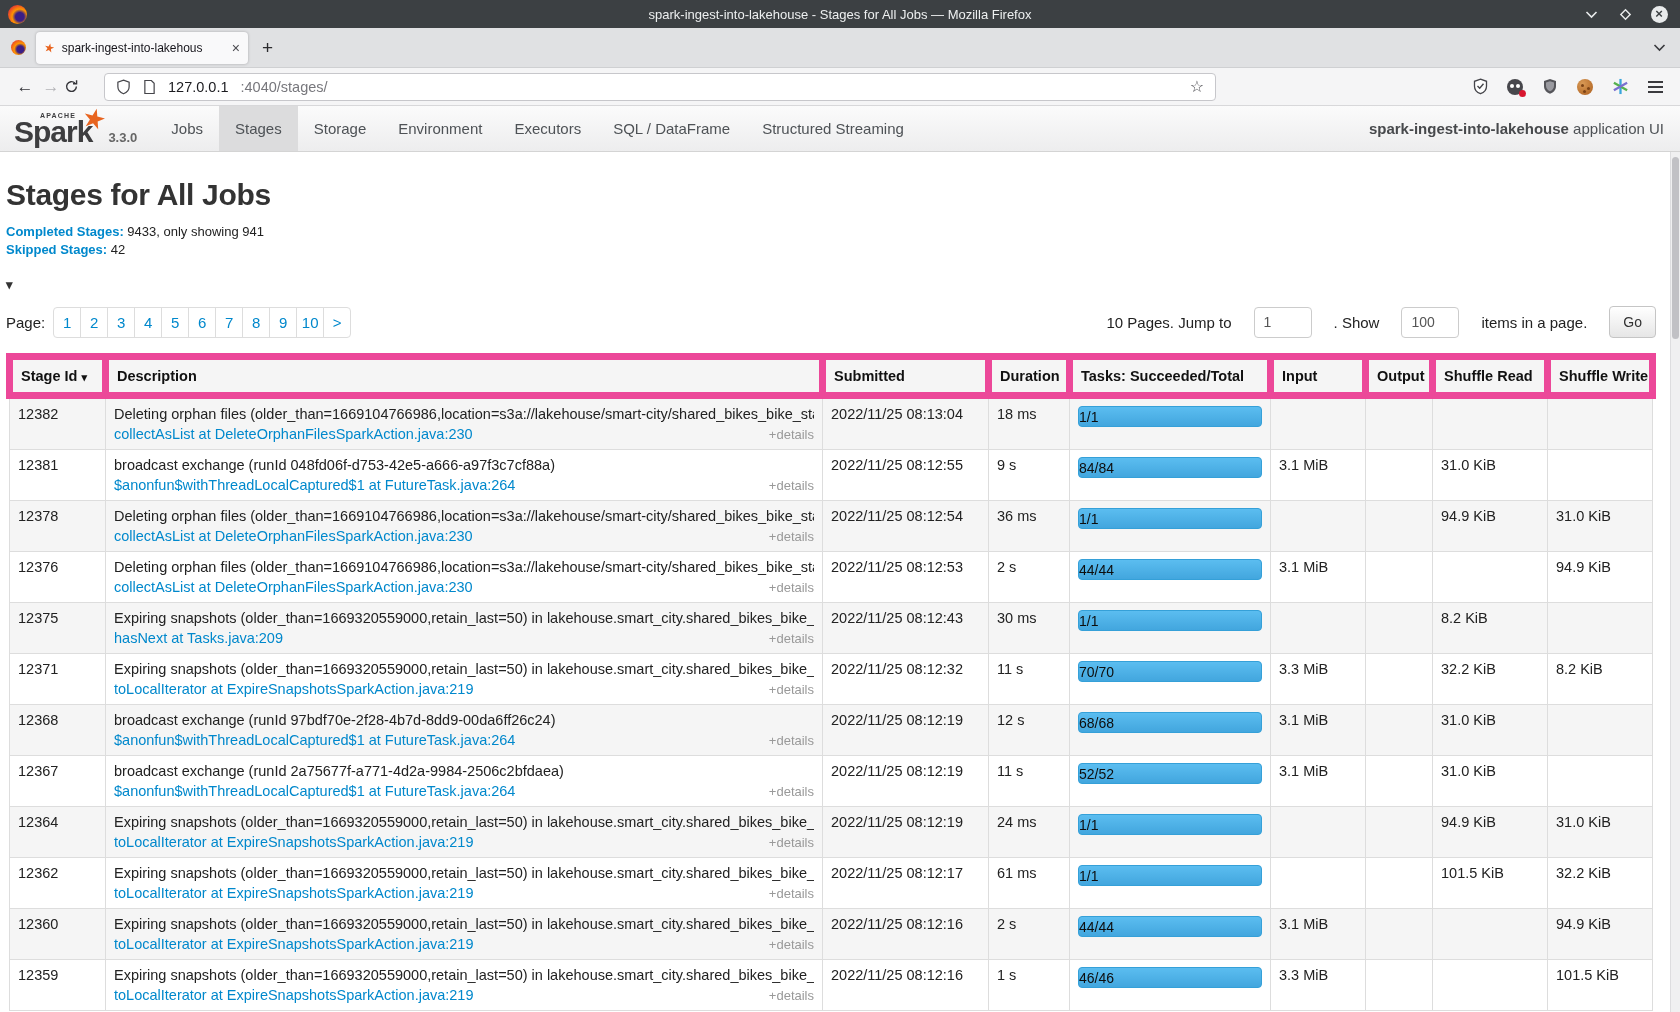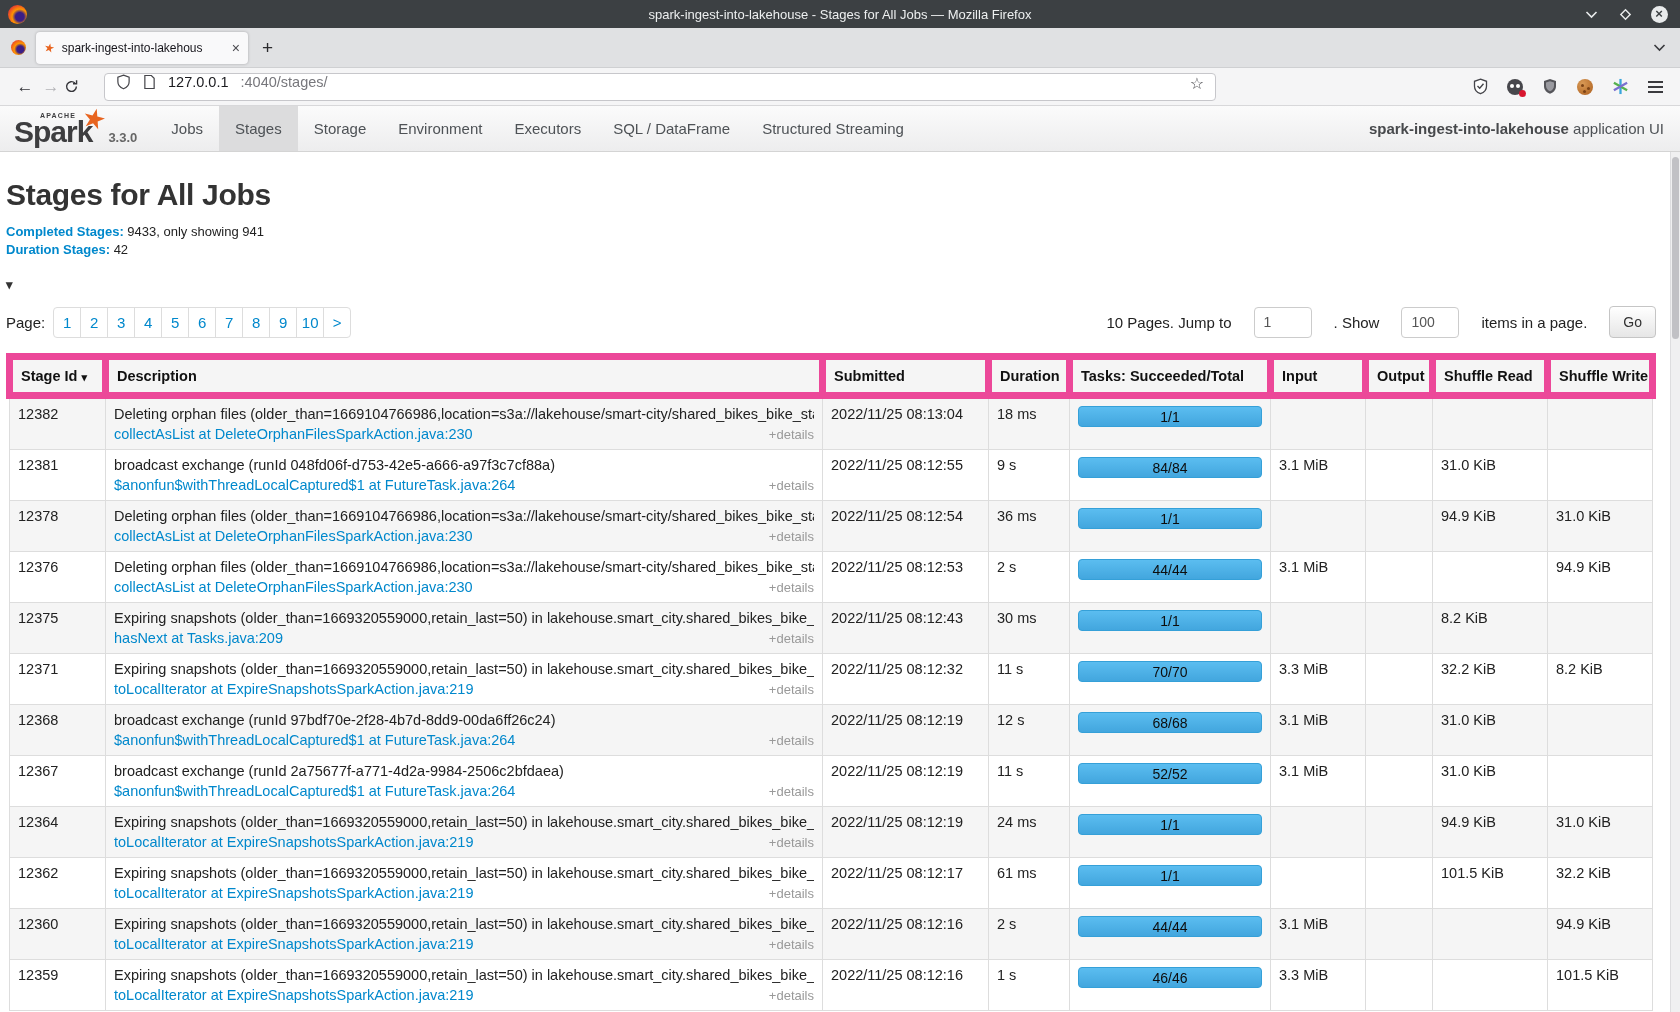--- a/index.html
+++ b/index.html
@@ -52,21 +52,21 @@
 
   
   .toolbar {
     height:38px; background:#f5f5f6; border-bottom:1px solid #d8d8da;
     display:flex; align-items:center; padding:0 12px;
   }
   .nav-btn { width:26px; font-size:17px; text-align:center; color:#35353a; }
   .nav-btn.disabled { color:#b3b3b7; }
   .urlbar {
     width:1112px; height:28px; margin-left:14px; background:#fff;
-    border:1px solid #c7c7cb; border-radius:4px; display:flex; align-items:flex-start;
+    border:1px solid #c7c7cb; border-radius:4px; display:flex; align-items:center;
     gap:12px; padding:0 11px; font-size:14.5px;
   }
   .url-host { color:#1b1b1f; }
   .url-path { color:#77777c; }
   .url-spacer { flex:1; }
   .bookmark-star { font-size:16px; color:#47474c; }
   .ext-icons { margin-left:auto; display:flex; align-items:center; gap:17px; padding-right:4px; }
   .ext { width:18px; height:18px; display:flex; align-items:center; justify-content:center; position:relative; }
   .mask-circle { width:16px; height:16px; border-radius:50%; background:#47474c; position:relative; }
   .mask-circle::after { content:""; position:absolute; left:3px; top:5px; width:4px; height:4px; border-radius:50%; background:#fff; box-shadow:6px 0 0 #fff; }
@@ -123,21 +123,21 @@
   table.stages td { padding:7px 8px; border:1px solid #ddd; vertical-align:top; color:#222; white-space:nowrap; overflow:hidden; }
   table.stages tbody tr:nth-child(odd) { background:#f5f5f5; }
   .sort-arrow { font-size:11px; }
   .desc-line1 { white-space:nowrap; overflow:hidden; }
   .desc-line2 { margin-top:4px; display:flex; justify-content:space-between; align-items:baseline; }
   .desc-link { color:var(--accent-blue,#0088cc); text-decoration:none; white-space:nowrap; overflow:hidden; }
   .details-toggle { color:#999; font-size:13px; margin-left:8px; flex:0 0 auto; cursor:pointer; }
   .progress {
     height:21px; border:1px solid var(--bar-border,#35a0d8); border-radius:4px;
     background:linear-gradient(var(--bar-top,#5bbdf0),var(--bar-bottom,#42a6de));
-    text-align:center; line-height:20px; font-size:14px; color:#0d0d0d;
+    text-align:left; line-height:20px; font-size:14px; color:#0d0d0d;
   }
 
   
   .page-scrollbar { position:absolute; top:152px; right:0; bottom:0; width:10px; background:#f0f0f1; border-left:1px solid #dddddf; }
   .page-thumb { position:absolute; top:5px; left:1px; right:1px; height:182px; border-radius:4px; background:#c1c1c5; }
 
   svg { display:block; }
 </style>
 </head>
 <body>
@@ -257,21 +257,21 @@
       </div>
     <div class="app-label"><b>spark-ingest-into-lakehouse</b><span> application UI</span></div>
   </div>
 
   <div class="content">
     <h1 class="page-title">Stages for All Jobs</h1>
     <div class="stat-line">
       <span class="stat-label">Completed Stages:</span><span> 9433, only showing 941</span>
     </div>
     <div class="stat-line">
-      <span class="stat-label">Duration Stages:</span><span> 42</span>
+      <span class="stat-label">Skipped Stages:</span><span> 42</span>
     </div>
 
     <div class="section-head">
       <span class="caret">▾</span>
     </div>
 
     <div class="pager-row">
       <span class="pager-label">Page:</span>
       <div class="pages">
           <a class="page-btn">1</a>

